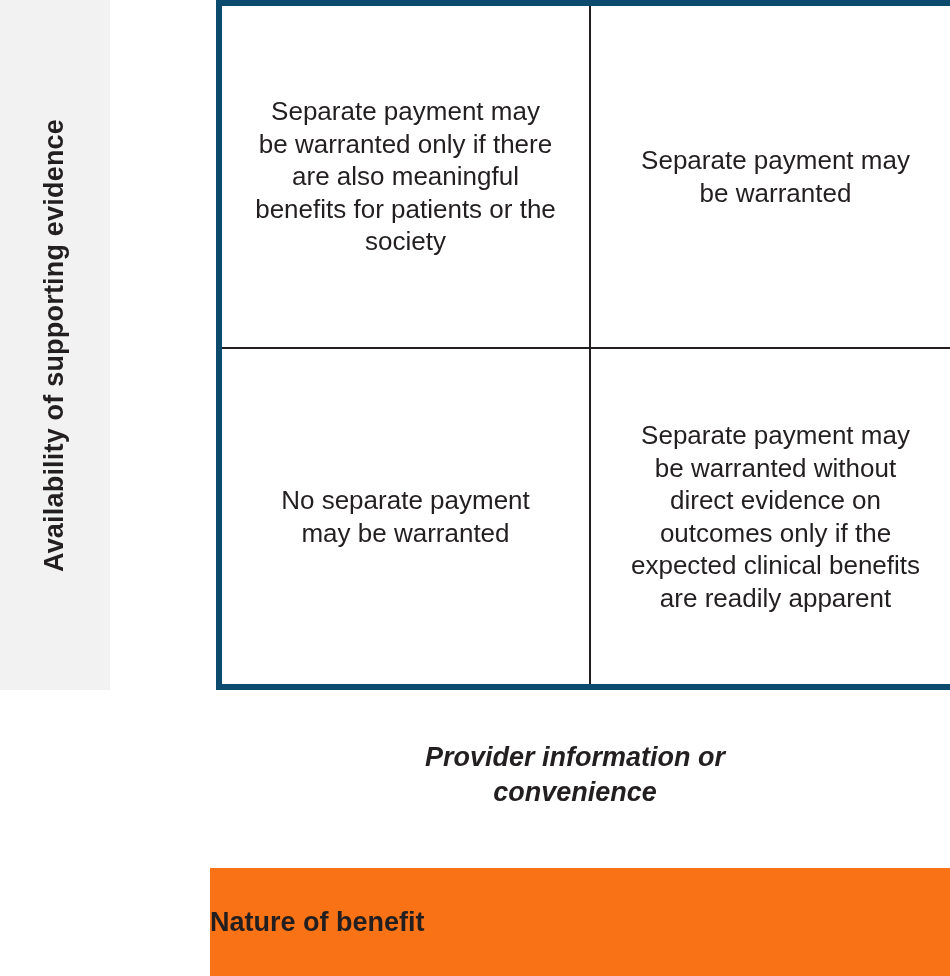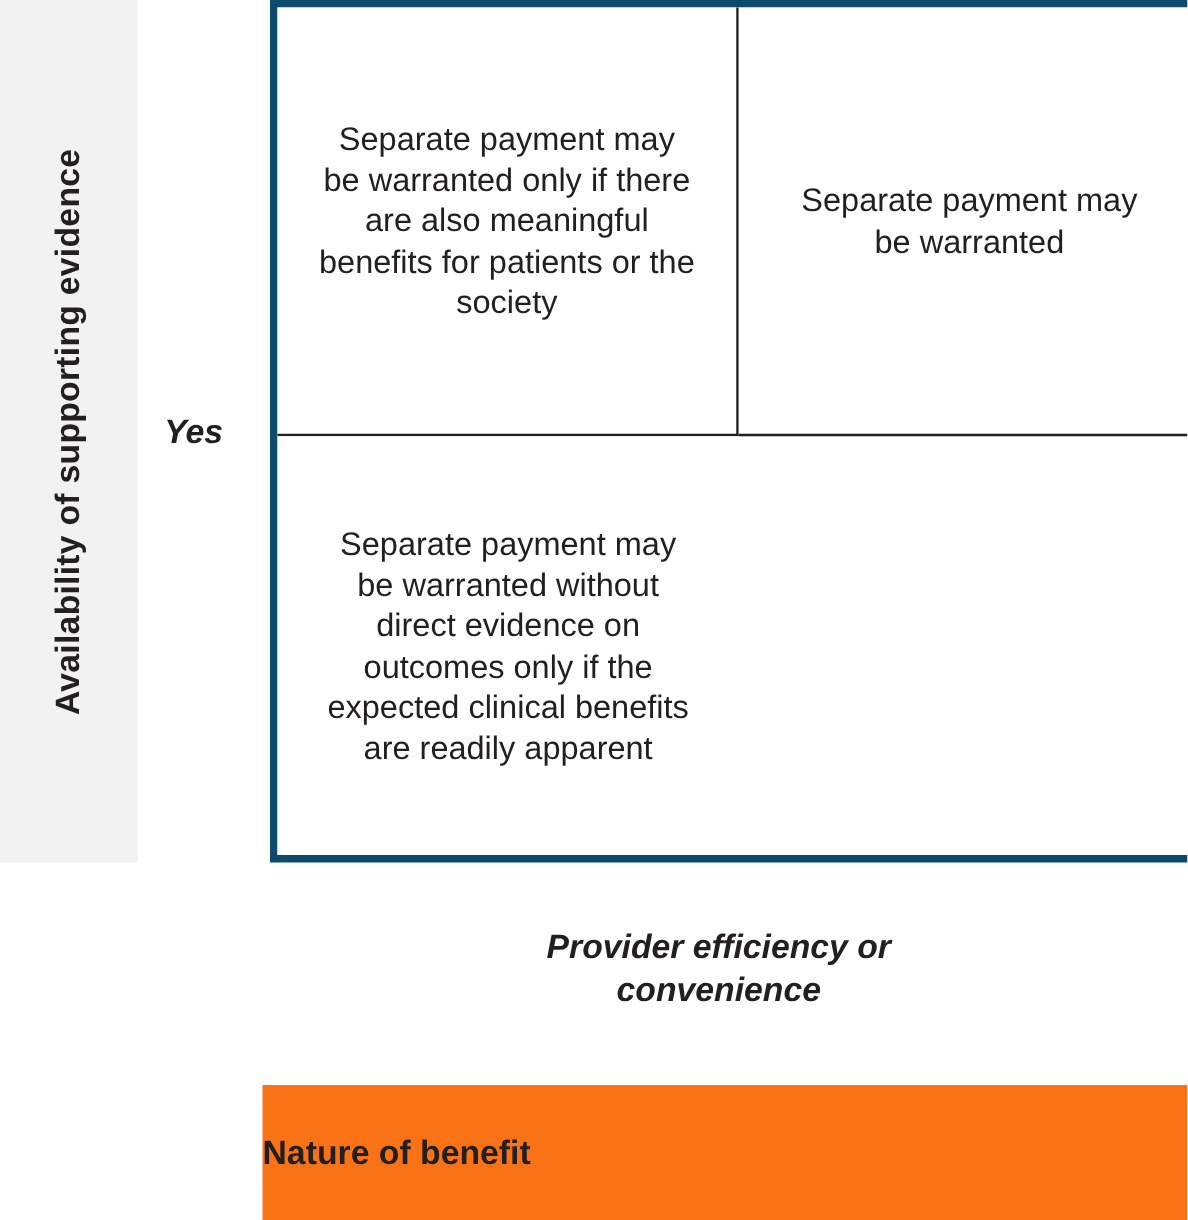--- a/index.html
+++ b/index.html
@@ -114,41 +114,42 @@
 </head>
 <body>
 
 <div class="figure">
 
   <div class="y-axis-band">
     <div class="y-axis-label">Availability of supporting evidence</div>
   </div>
 
   <div class="row-labels">
-    <div class="row-label">Yes</div>
   </div>
 
   <div class="matrix">
     <div class="cell row-0 col-0">Separate payment may
 be warranted only if there
 are also meaningful
 benefits for patients or the
 society</div>
     <div class="cell row-0 col-1">Separate payment may
 be warranted</div>
+    <div class="cell row-1 col-0">No separate payment
+may be warranted</div>
     <div class="cell row-1 col-1">Separate payment may
 be warranted without
 direct evidence on
 outcomes only if the
 expected clinical benefits
 are readily apparent</div>
   </div>
 
   <div class="col-labels">
-    <div class="col-label">Provider efficiency or
+    <div class="col-label">Provider information or
 convenience</div>
   </div>
 
   <div class="x-axis-band">
     <div class="x-axis-label">Nature of benefit</div>
   </div>
 
 </div>
 
 </body></html>

